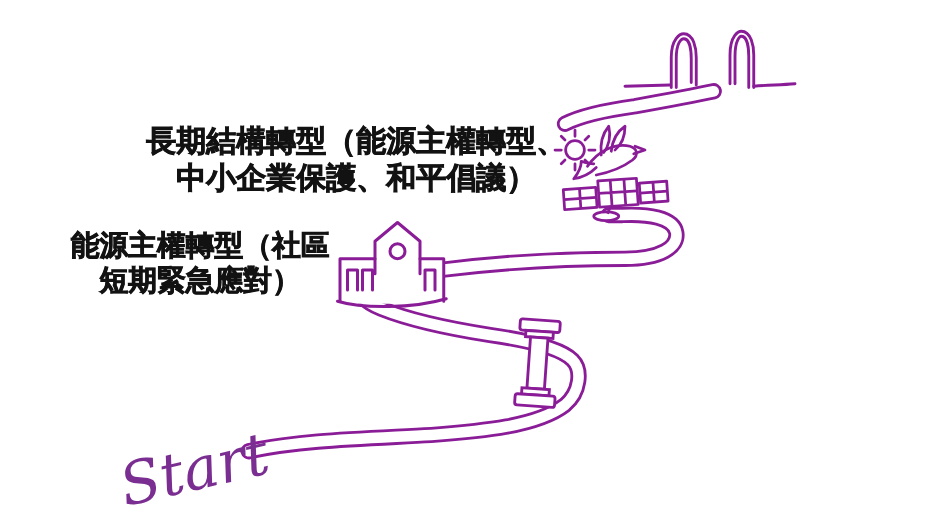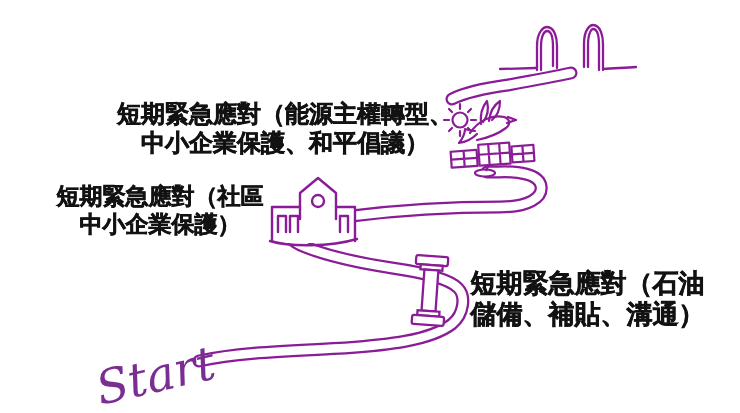--- a/index.html
+++ b/index.html
@@ -84,27 +84,23 @@
     <g fill="none" stroke="#8A1D97" stroke-width="2.2" stroke-linecap="round" stroke-linejoin="round">
       <path d="M470,133 C478,121 492,114 504,117 C510,119 511,124 506,128 C498,134 487,138 477,140"></path>
       <path d="M508,117 L516,120 L507,123"></path>
       <path d="M481,124 C480,115 482,107 487,101 C489,109 487,117 483,122"></path>
       <path d="M489,121 C490,112 494,105 500,101 C500,109 497,116 492,120"></path>
       <path d="M477,134 C472,139 466,142 459,143 C463,138 465,133 465,129 C468,130 472,131 475,131"></path>
     </g>
   </svg>
 
   <div class="label label-long">
-    <div>短期緊急應對（能源主權轉型、</div>
+    <div>長期結構轉型（能源主權轉型、</div>
     <div>中小企業保護、和平倡議）</div>
   </div>
 
   <div class="label label-mid">
-    <div>短期緊急應對（社區</div>
-    <div>中小企業保護）</div>
+    <div>能源主權轉型（社區</div>
+    <div>短期緊急應對）</div>
   </div>
 
-  <div class="label label-short">
-    <div>短期緊急應對（石油</div>
-    <div>儲備、補貼、溝通）</div>
-  </div>
 
 </div>
 
 </body></html>

